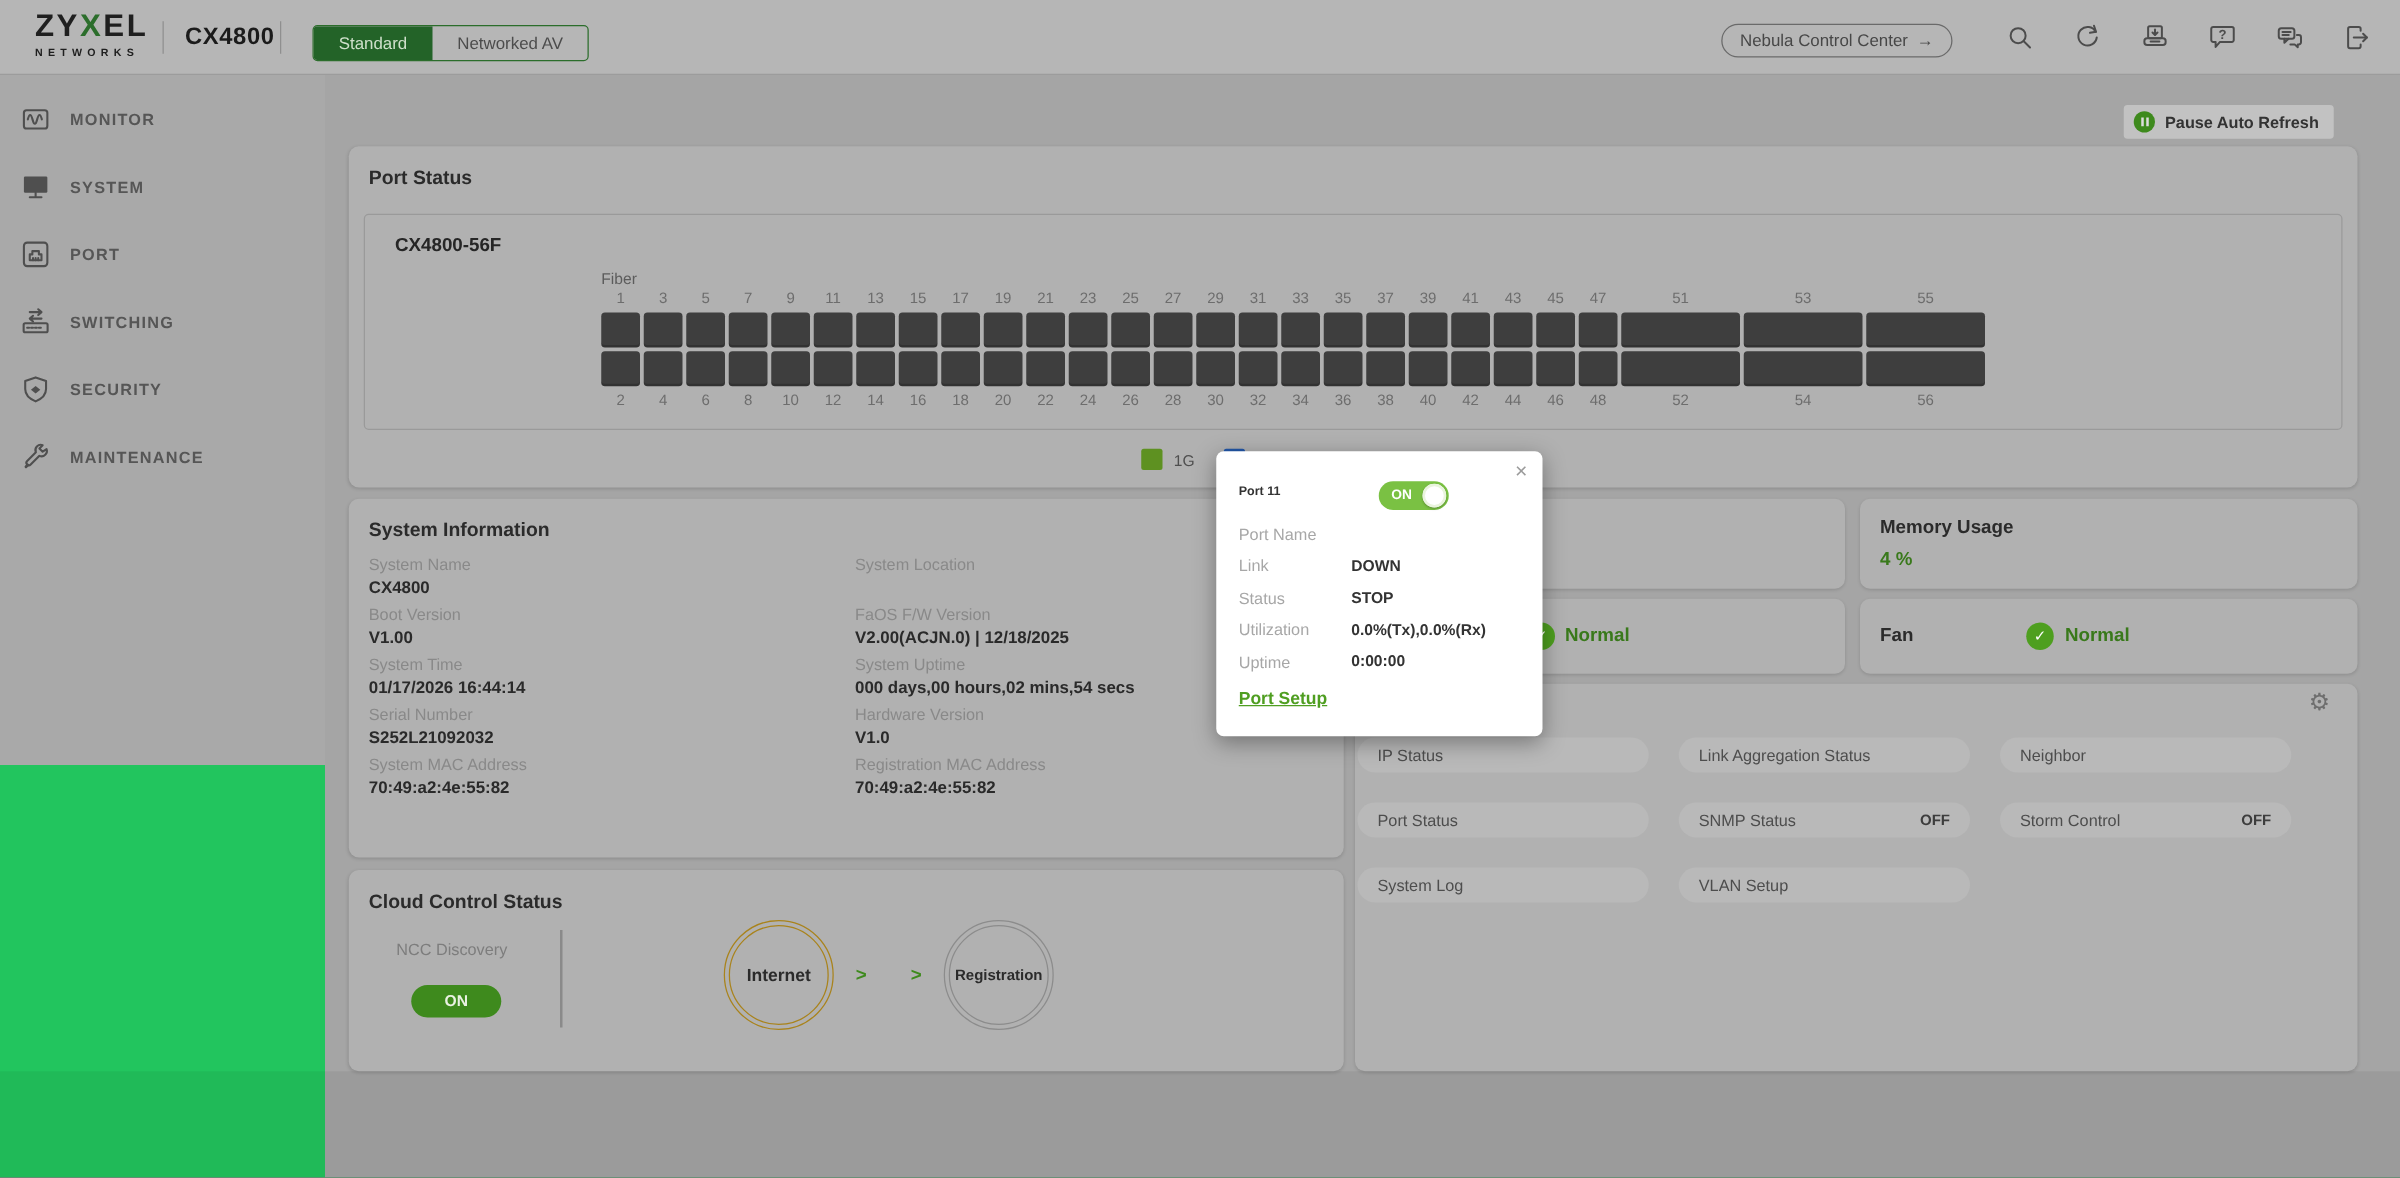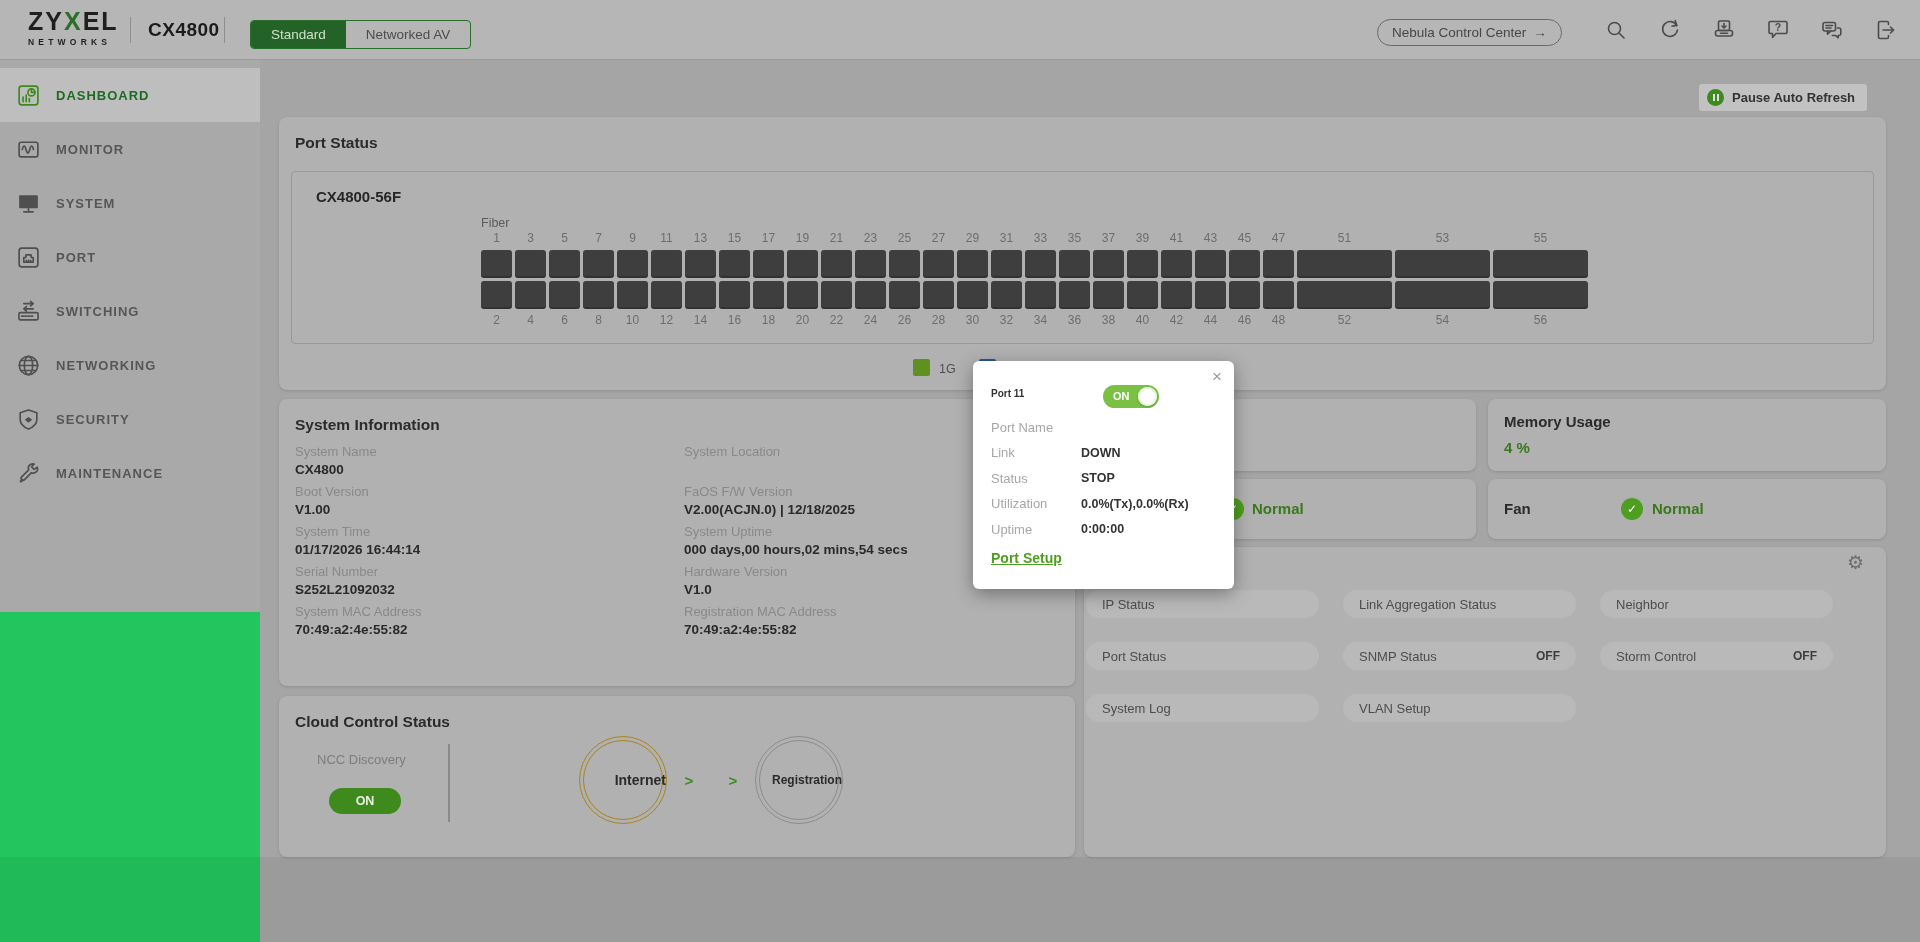--- a/index.html
+++ b/index.html
@@ -75,21 +75,21 @@
   .sys-value{font-size:13.5px;font-weight:bold;color:#2a2a2a;height:18px;line-height:18px;}
 
   
   #card-cloud{left:279px;top:696px;width:796px;height:161px;}
   #ncc-label{position:absolute;left:38px;top:56px;font-size:13px;color:#7d7d7d;}
   #ncc-pill{position:absolute;left:50px;top:92px;width:72px;height:26px;border-radius:13px;background:var(--accent-green);
             color:#e9f1e2;font-size:12.5px;font-weight:bold;display:flex;align-items:center;justify-content:center;cursor:pointer;}
   #cloud-div{position:absolute;left:169px;top:48px;width:1.5px;height:78px;background:#8a8a8a;}
   #cloud-steps{position:absolute;left:300px;top:40px;display:flex;align-items:center;}
   .cstep{width:88px;height:88px;border-radius:50%;border:1.5px solid #8c8c8c;position:relative;
-         display:flex;align-items:center;justify-content:flex-end;}
+         display:flex;align-items:center;justify-content:center;}
   .cstep::after{content:"";position:absolute;inset:3px;border:1px solid #8c8c8c;border-radius:50%;}
   .cstep.hl{border-color:var(--amber-ring);} .cstep.hl::after{border-color:var(--amber-ring);}
   .cstep .clab{font-size:14px;font-weight:bold;color:#2b2b2b;z-index:1;}
   .cstep .clab.sm{font-size:12px;}
   .cchev{width:44px;text-align:center;font-size:15px;font-weight:bold;color:var(--accent-green);}
 
   
   #card-cpu{left:1084px;top:399px;width:392px;height:72px;}
   #card-mem{left:1488px;top:399px;width:398px;height:72px;}
   #mem-title{position:absolute;left:16px;top:14px;font-size:15px;font-weight:bold;color:#2b2b2b;}
@@ -177,33 +177,20 @@
         <span class="tbico"><svg viewBox="0 0 24 24">
             <path d="M14.5 6.5 V5 a1.5 1.5 0 0 0 -1.5 -1.5 H6 A1.5 1.5 0 0 0 4.5 5 v14 a1.5 1.5 0 0 0 1.5 1.5 h7 a1.5 1.5 0 0 0 1.5 -1.5 v-1.5"></path>
             <line x1="9" y1="12" x2="19.5" y2="12"></line>
             <polyline points="16.5,9 19.5,12 16.5,15"></polyline>
           </svg></span>
       </div>
   </header>
 
   <nav id="sidebar">
     <div id="sidebar-items">
-        <div class="side-item active">
-          <span class="side-ico">
-            <svg viewBox="0 0 24 24">
-              <rect x="3" y="3" width="18" height="18" rx="2.5"></rect>
-              <circle cx="14.8" cy="9" r="3.4"></circle>
-              <path d="M14.8 5.6 V9 h3.4"></path>
-              <line x1="6.8" y1="18" x2="6.8" y2="13.5"></line>
-              <line x1="9.8" y1="18" x2="9.8" y2="11.5"></line>
-              <line x1="12.8" y1="18" x2="12.8" y2="15"></line>
-            </svg>
-          </span>
-          <span class="side-label">DASHBOARD</span>
-        </div>
         <div class="side-item">
           <span class="side-ico">
             <svg viewBox="0 0 24 24">
               <rect x="3" y="5" width="18" height="14" rx="2"></rect>
               <path d="M6 12 c1.2 -4.5 2.4 -4.5 3.6 0 s2.4 4.5 3.6 0 s2.4 -4.5 3.6 0"></path>
             </svg>
           </span>
           <span class="side-label">MONITOR</span>
         </div>
         <div class="side-item">
@@ -238,31 +225,20 @@
               <line x1="14.5" y1="16.5" x2="16" y2="16.5"></line>
               <path d="M7.5 4.5 h9 m-2.5 -2.2 l2.5 2.2 -2.5 2.2"></path>
               <path d="M16.5 9.5 h-9 m2.5 -2.2 l-2.5 2.2 2.5 2.2"></path>
             </svg>
           </span>
           <span class="side-label">SWITCHING</span>
         </div>
         <div class="side-item">
           <span class="side-ico">
             <svg viewBox="0 0 24 24">
-              <circle cx="12" cy="12" r="8.8"></circle>
-              <ellipse cx="12" cy="12" rx="4" ry="8.8"></ellipse>
-              <line x1="3.2" y1="12" x2="20.8" y2="12"></line>
-              <path d="M4.4 7.2 h15.2 M4.4 16.8 h15.2"></path>
-            </svg>
-          </span>
-          <span class="side-label">NETWORKING</span>
-        </div>
-        <div class="side-item">
-          <span class="side-ico">
-            <svg viewBox="0 0 24 24">
               <path d="M12 2.8 l8 2.8 v6.2 c0 4.8 -3.4 7.6 -8 9.4 c-4.6 -1.8 -8 -4.6 -8 -9.4 V5.6 z"></path>
               <path d="M12 9.5 l3.6 2.8 -3.6 2.8 -3.6 -2.8 z" fill="currentColor" stroke="none"></path>
             </svg>
           </span>
           <span class="side-label">SECURITY</span>
         </div>
         <div class="side-item">
           <span class="side-ico">
             <svg viewBox="0 0 24 24">
               <path d="M20.4 6 a4.1 4.1 0 0 1 -5.5 5.2 L8.2 17.9 a1.9 1.9 0 0 1 -2.7 -2.7 l6.7 -6.7 A4.1 4.1 0 0 1 17.4 3 l-2.5 2.5 2.5 2.5 z"></path>

